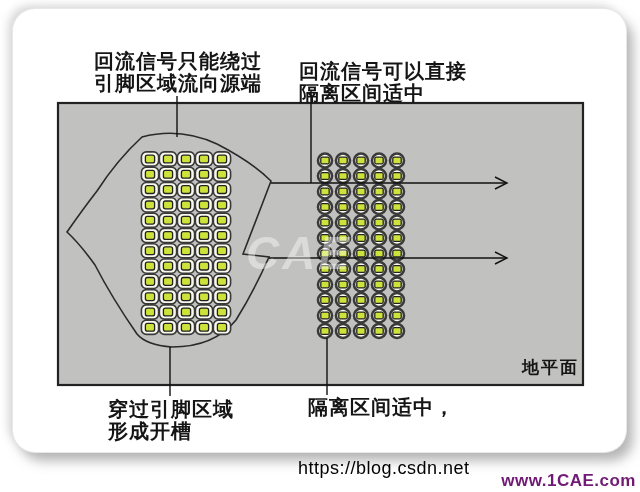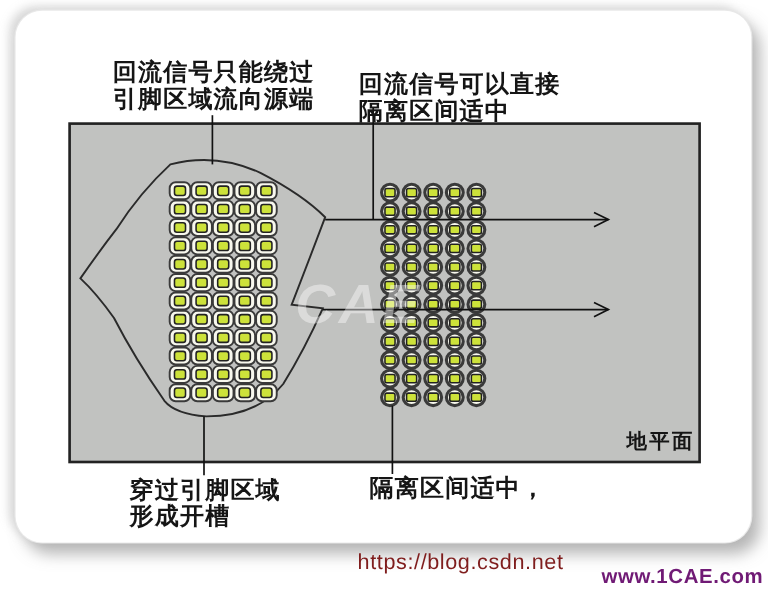--- a/index.html
+++ b/index.html
@@ -23,21 +23,21 @@
   .ground-label{
     position:absolute;left:498px;top:356px;color:#151515;
     font-size:17px;font-weight:600;letter-spacing:2px;margin-left:24px;
   }
   .inner-watermark{
     position:absolute;left:246px;top:226px;font-size:46px;font-weight:bold;
     color:rgba(255,255,255,.42);letter-spacing:3px;font-style:italic;
   }
   .csdn-watermark{
     position:absolute;left:298px;top:458px;font-size:18px;
-    color:#7f1d1d;letter-spacing:.5px;
+    color:#000000;letter-spacing:.5px;
   }
   .logo{position:absolute;right:4px;bottom:2px;width:150px;text-align:right;}
   .logo-name{
     display:block;font-size:23px;font-weight:bold;font-style:italic;
     letter-spacing:7px;line-height:24px;
   }
   .logo-url{
     display:block;font-size:17px;font-weight:bold;letter-spacing:.5px;
     line-height:18px;
   }

